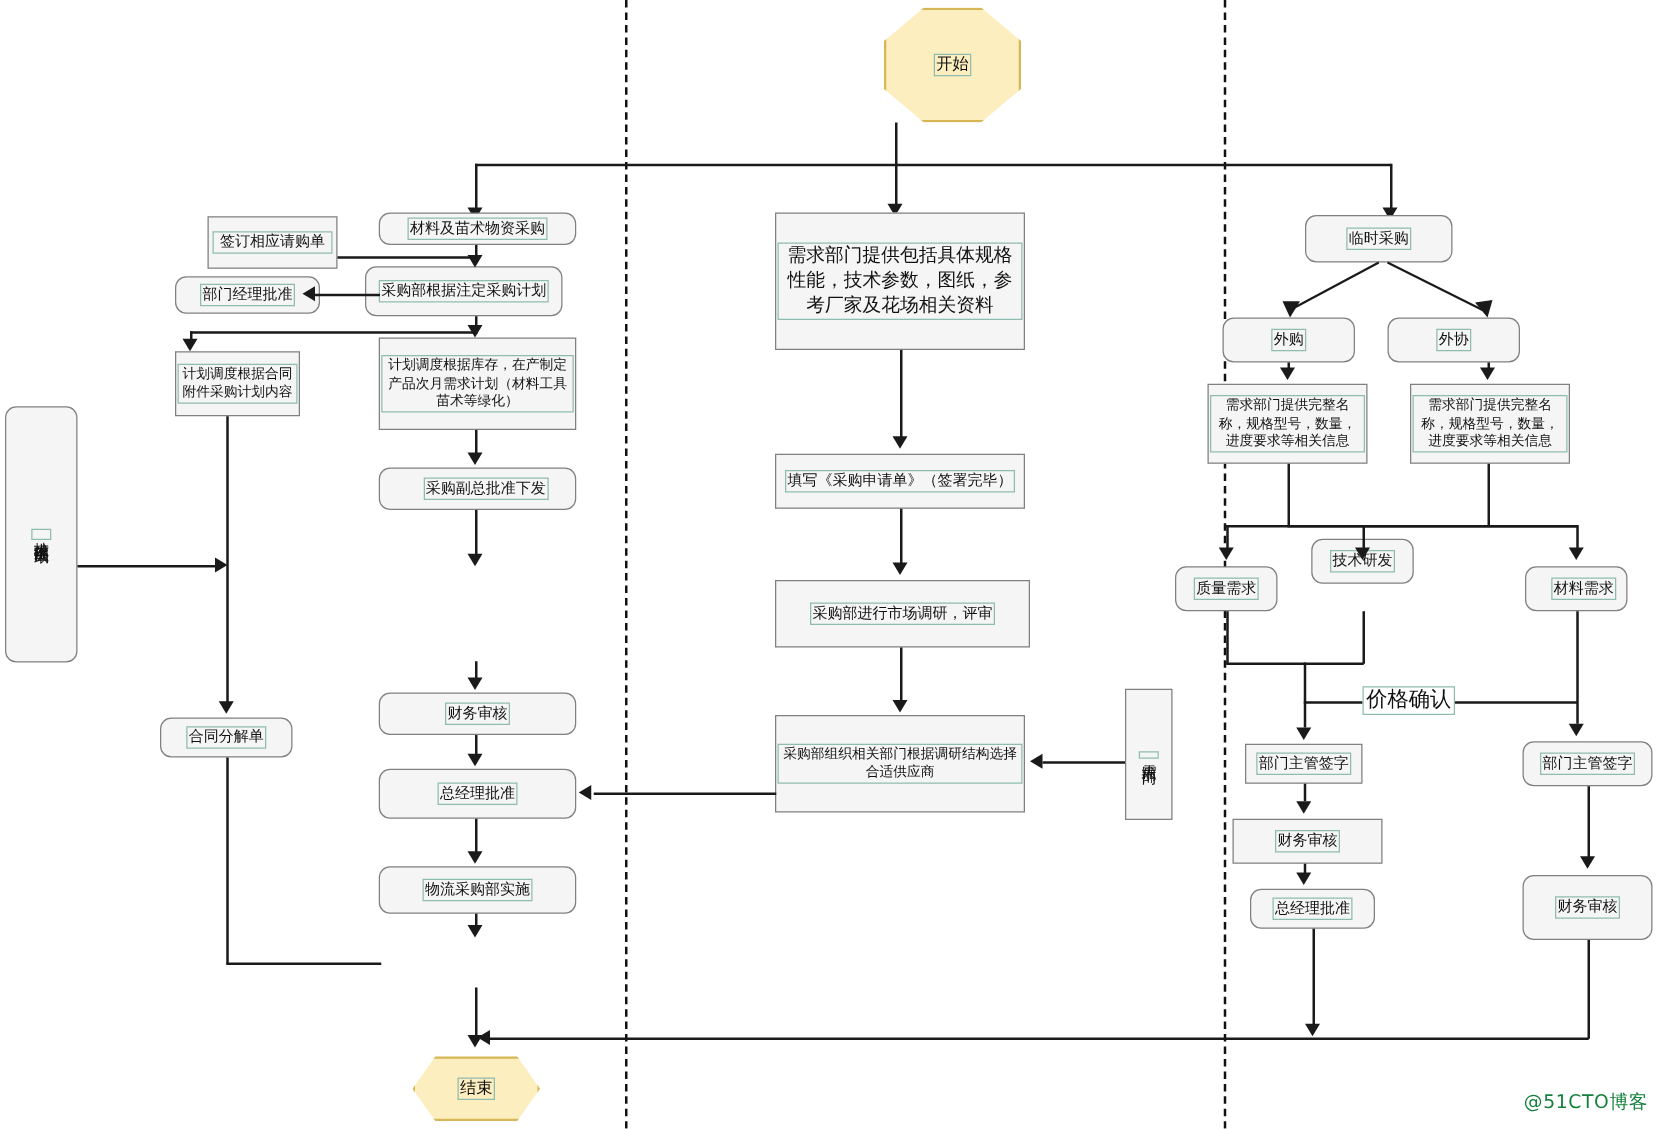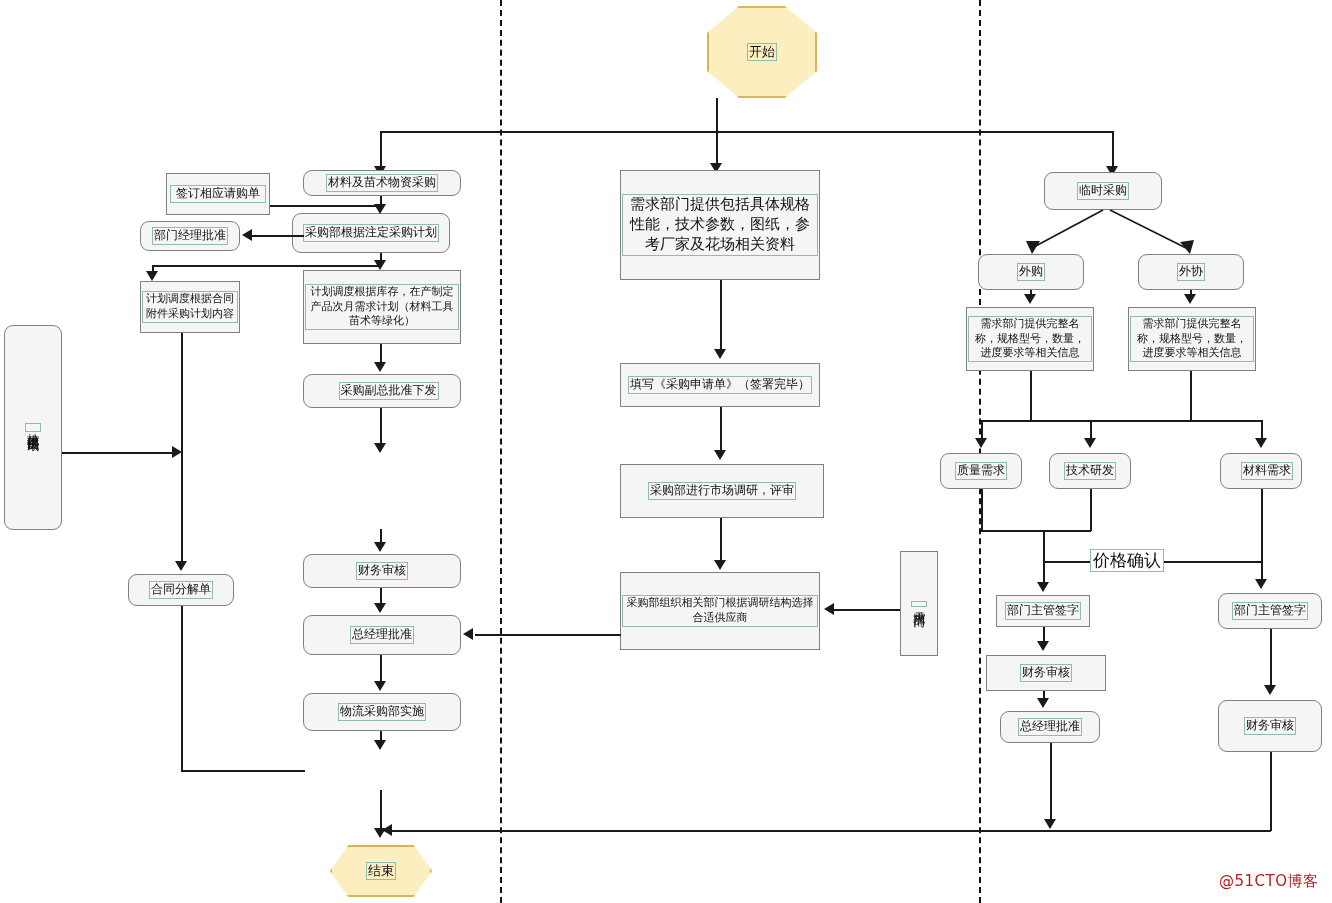--- a/index.html
+++ b/index.html
@@ -39,21 +39,21 @@
   
   #diag{position:absolute;left:0;top:0;width:1332px;height:903px;pointer-events:none;}
 
   
   .divider{position:absolute;width:0;border-left:2.5px dashed #111;}
 
   
   .edgelabel{position:absolute;background:#ffffff;border:1px solid #8fbcb0;color:#111;
              font-size:17px;padding:0 2px;line-height:1.25;white-space:nowrap;}
 
-  .watermark{position:absolute;color:#b91c1c;font-size:15px;letter-spacing:.5px;}
+  .watermark{position:absolute;color:#15803d;font-size:15px;letter-spacing:.5px;}
 </style>
 </head>
 <body>
 
 <div id="canvas">
 
   <div class="divider" style="left:500px;top:0;height:903px;"></div>
   <div class="divider" style="left:979px;top:0;height:903px;"></div>
 
   <div class="term oct" style="left:662px;top:6px;width:110px;height:92px;">
@@ -70,21 +70,21 @@
   <div class="arr down" style="left:1106px;top:166px;"></div>
 
   <div class="node sharp sm" style="left:166px;top:173px;width:104px;height:42px;">
     <span class="txt" style="width:92px;">签订相应请购单</span>
   </div>
 
   <div class="node rounded sm" style="left:303px;top:170px;width:158px;height:26px;">
     <span class="txt">材料及苗术物资采购</span>
   </div>
 
-  <div class="node rounded sm" style="left:140px;top:221px;width:100px;height:30px;">
+  <div class="node rounded sm" style="left:140px;top:221px;width:116px;height:30px;">
     <span class="txt">部门经理批准</span>
   </div>
 
   <div class="node rounded sm" style="left:292px;top:213px;width:158px;height:40px;">
     <span class="txt">采购部根据注定采购计划</span>
   </div>
 
   <div class="node sharp tiny" style="left:140px;top:281px;width:100px;height:52px;">
     <span class="txt" style="width:92px;">计划调度根据合同附件采购计划内容</span>
   </div>
@@ -200,37 +200,37 @@
   <div class="arr left" style="left:463px;top:628px;"></div>
 
   <div class="node rounded sm" style="left:1044px;top:172px;width:118px;height:38px;">
     <span class="txt">临时采购</span>
   </div>
 
   <div class="node rounded sm" style="left:978px;top:254px;width:106px;height:36px;">
     <span class="txt">外购</span>
   </div>
 
-  <div class="node rounded sm" style="left:1138px;top:254px;width:106px;height:36px;">
+  <div class="node rounded sm" style="left:1110px;top:254px;width:106px;height:36px;">
     <span class="txt">外协</span>
   </div>
 
   <div class="node sharp tiny" style="left:966px;top:307px;width:128px;height:64px;">
     <span class="txt" style="width:120px;">需求部门提供完整名称，规格型号，数量，进度要求等相关信息</span>
   </div>
 
   <div class="node sharp tiny" style="left:1128px;top:307px;width:128px;height:64px;">
     <span class="txt" style="width:120px;">需求部门提供完整名称，规格型号，数量，进度要求等相关信息</span>
   </div>
 
   <div class="node rounded sm" style="left:940px;top:453px;width:82px;height:36px;">
     <span class="txt">质量需求</span>
   </div>
 
-  <div class="node rounded sm" style="left:1049px;top:453px;width:82px;height:36px;">
+  <div class="node rounded sm" style="left:1049px;top:431px;width:82px;height:36px;">
     <span class="txt">技术研发</span>
   </div>
 
   <div class="node rounded sm" style="left:1220px;top:453px;width:82px;height:36px;padding-left:12px;">
     <span class="txt">材料需求</span>
   </div>
 
   <div class="node sharp sm" style="left:996px;top:595px;width:94px;height:32px;">
     <span class="txt">部门主管签字</span>
   </div>

